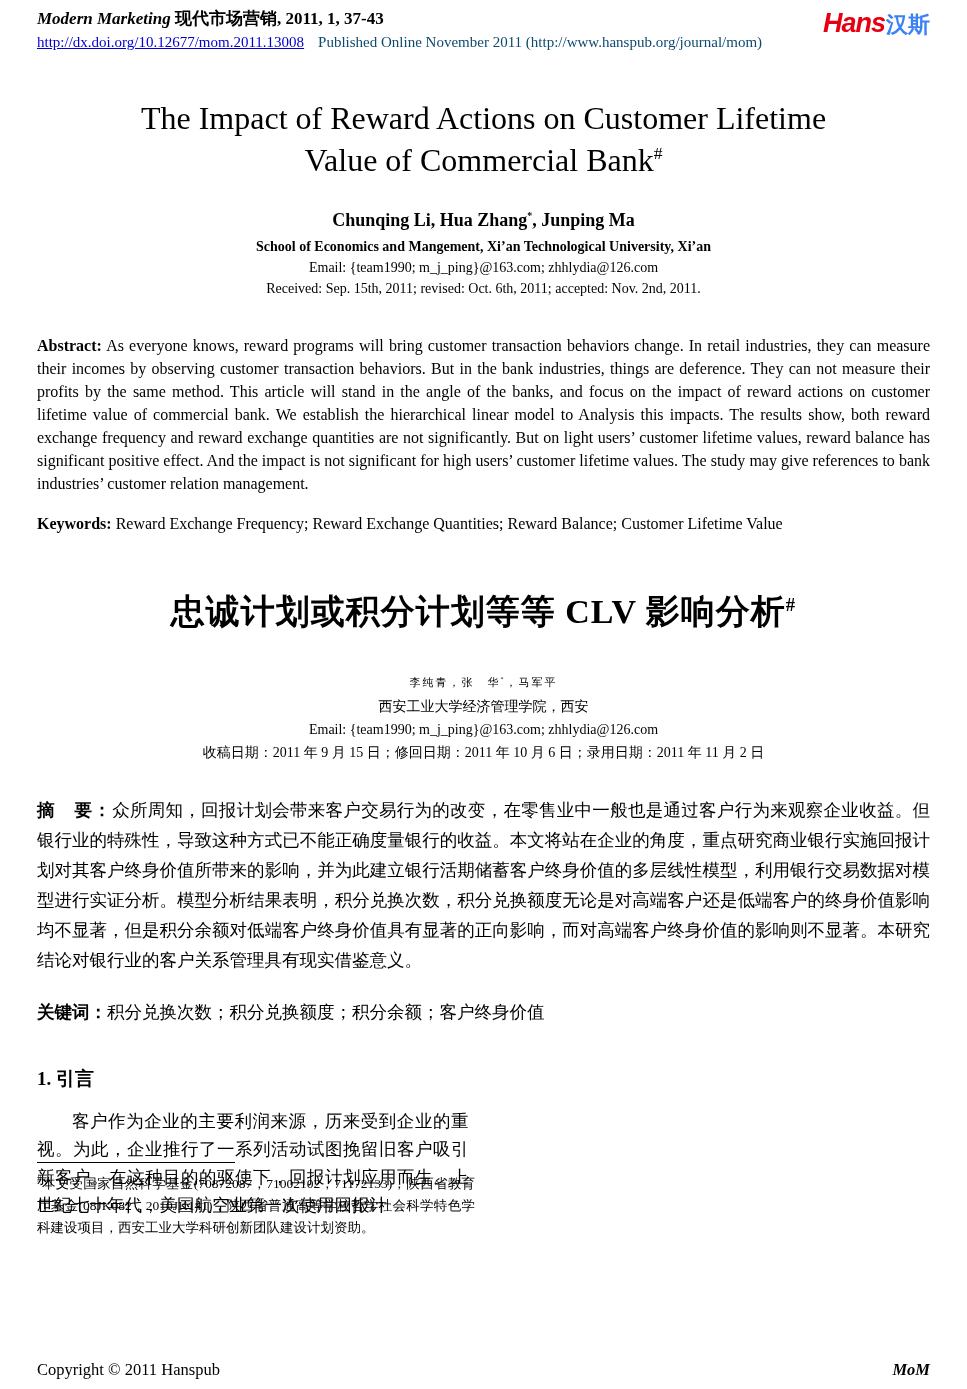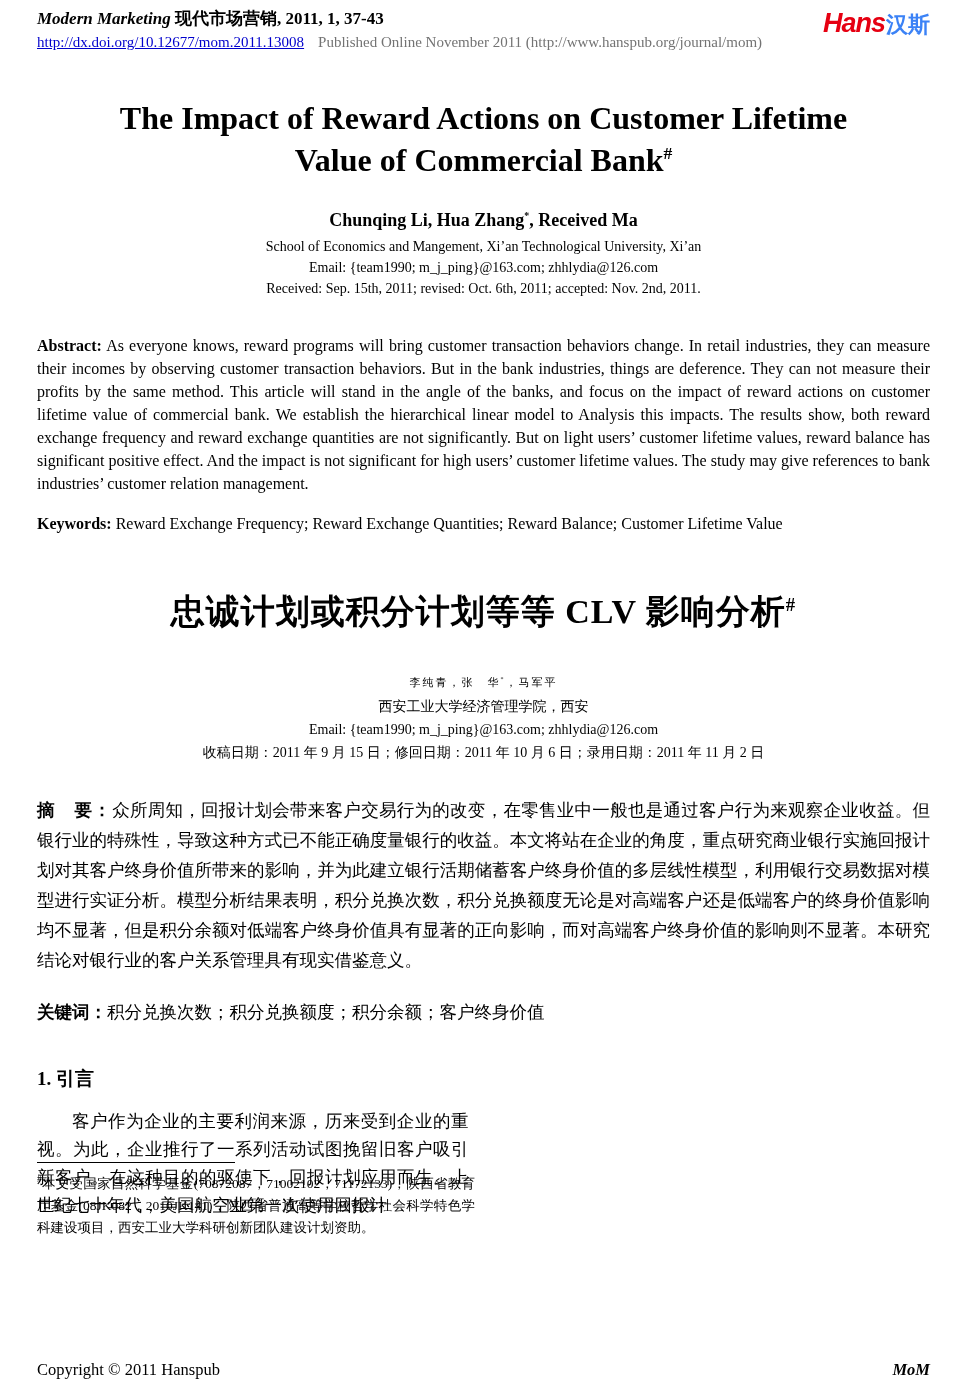--- a/index.html
+++ b/index.html
@@ -13,30 +13,30 @@
     font-family:"Liberation Serif","DejaVu Serif",serif;
     padding:8px 37px 0 37px;
     overflow:hidden;
   }
   
   .header-row { display:flex; justify-content:space-between; align-items:flex-start; }
   .journal-line { font-size:17px; font-weight:bold; line-height:1.25; }
   .journal-line .it { font-style:italic; }
   .doi-line { font-size:15px; margin-top:5px; }
   .doi-line a { color:#0000cc; text-decoration:underline; cursor:pointer; }
-  .doi-line .pub { margin-left:14px; color:#737373; }
+  .doi-line .pub { margin-left:14px; color:#0c4a6e; }
   .logo { white-space:nowrap; font-family:"Liberation Sans","DejaVu Sans",sans-serif; line-height:1; padding-top:2px; }
   .logo .latin { color:#e60012; font-size:27px; font-weight:bold; font-style:italic; letter-spacing:-1px; }
   .logo .cjk { color:#3b82f6; font-size:22px; font-weight:bold; margin-left:1px; }
   
-  .title { text-align:center; font-size:32px; font-weight:bold; line-height:1.32; margin-top:46px; }
+  .title { text-align:center; font-size:32px; font-weight:normal; line-height:1.32; margin-top:46px; }
   .title sup, .authors sup, .cn-title sup, .cn-authors sup { font-size:0.55em; vertical-align:super; line-height:0; }
   .authors { text-align:center; font-size:18px; font-weight:bold; margin-top:28px; }
   .meta { text-align:center; font-size:14px; margin-top:3px; line-height:1.3; }
-  .meta.first { margin-top:7px; }
+  .meta.first { margin-top:7px;font-weight:bold; }
   
   .abstract { margin-top:36px; font-size:16px; line-height:23px; text-align:justify; }
   .abstract b { font-weight:bold; }
   .keywords { margin-top:17px; font-size:16px; line-height:23px; text-align:justify; padding-left:103px; text-indent:-103px; }
   .keywords b { font-weight:bold; }
   
   .cn-title { text-align:center; font-size:34px; font-weight:bold; margin-top:54px; letter-spacing:1px; }
   .cn-authors { text-align:center; font-size:11px; font-weight:normal; margin-top:40px; letter-spacing:2px; }
   .cn-meta { text-align:center; font-size:14px; margin-top:4px; line-height:1.35; }
   .cn-meta.first { margin-top:8px; }
@@ -65,21 +65,21 @@
   <div class="header-row">
     <div>
       <div class="journal-line"><span class="it">Modern Marketing</span><span> 现代市场营销, 2011, 1, 37-43</span></div>
       <div class="doi-line"><a href="#">http://dx.doi.org/10.12677/mom.2011.13008</a><span class="pub">Published Online November 2011 (http://www.hanspub.org/journal/mom)</span></div>
     </div>
     <div class="logo"><span class="latin">Hans</span><span class="cjk">汉斯</span></div>
   </div>
 
   <h1 class="title"><span>The Impact of Reward Actions on Customer Lifetime</span><br><span>Value of Commercial Bank</span><sup>#</sup></h1>
 
-  <div class="authors"><span>Chunqing Li, Hua Zhang</span><sup>*</sup><span>, Received Ma</span></div>
+  <div class="authors"><span>Chunqing Li, Hua Zhang</span><sup>*</sup><span>, Junping Ma</span></div>
   <div class="meta first">School of Economics and Mangement, Xi’an Technological University, Xi’an</div>
   <div class="meta">Email: {team1990; m_j_ping}@163.com; zhhlydia@126.com</div>
   <div class="meta">Received: Sep. 15th, 2011; revised: Oct. 6th, 2011; accepted: Nov. 2nd, 2011.</div>
 
   <p class="abstract"><b>Abstract:</b> <span>As everyone knows, reward programs will bring customer transaction behaviors change. In retail industries, they can measure their incomes by observing customer transaction behaviors. But in the bank industries, things are deference. They can not measure their profits by the same method. This article will stand in the angle of the banks, and focus on the impact of reward actions on customer lifetime value of commercial bank. We establish the hierarchical linear model to Analysis this impacts. The results show, both reward exchange frequency and reward exchange quantities are not significantly. But on light users’ customer lifetime values, reward balance has significant positive effect. And the impact is not significant for high users’ customer lifetime values. The study may give references to bank industries’ customer relation management.</span></p>
 
   <p class="keywords"><b>Keywords:</b> <span>Reward Exchange Frequency; Reward Exchange Quantities; Reward Balance; Customer Lifetime Value</span></p>
 
   <h1 class="cn-title"><span>忠诚计划或积分计划等等 CLV 影响分析</span><sup>#</sup></h1>
 

